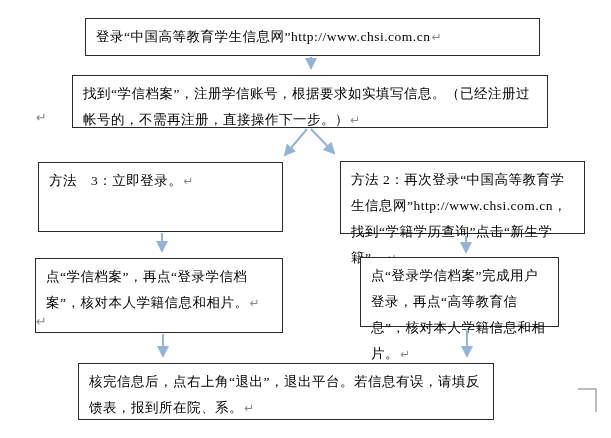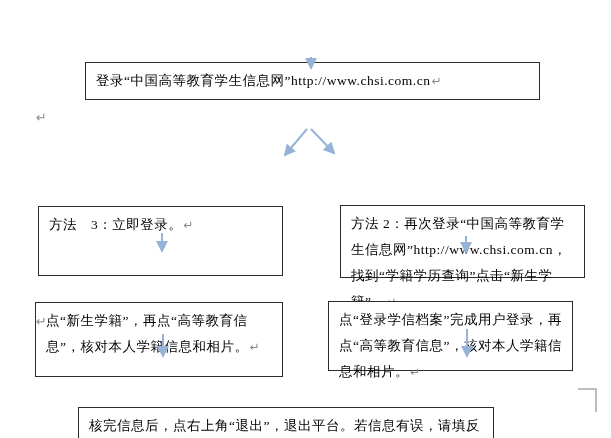--- a/index.html
+++ b/index.html
@@ -13,21 +13,20 @@
   .flowbox{
     position:absolute;
     border:1px solid #2b2b2b;
     background:#ffffff;
     box-sizing:border-box;
     padding:5px 10px;
     font-size:13.5px;
     line-height:26px;
     color:#000000;
     letter-spacing:0.5px;
-    margin-top:44px;
   }
   .pmark{
     color:#8a8a8a;
     font-size:12px;
     font-family:"DejaVu Sans",sans-serif;
     padding-left:1px;
   }
   .margin-pmark{
     position:absolute;
     color:#8a8a8a;
@@ -41,34 +40,37 @@
 </style>
 </head>
 <body>
 
 <div id="canvas">
 
   <div class="flowbox" style="left:85px;top:18px;width:455px;height:38px;">
     <span>登录“中国高等教育学生信息网”http://www.chsi.com.cn</span><span class="pmark">↵</span>
   </div>
 
+  <div class="flowbox" style="left:72px;top:75px;width:476px;height:53px;">
+    <span>找到“学信档案”，注册学信账号，根据要求如实填写信息。（已经注册过帐号的，不需再注册，直接操作下一步。）</span><span class="pmark">↵</span>
+  </div>
 
   <div class="flowbox" style="left:38px;top:162px;width:245px;height:70px;">
     <span>方法　3：立即登录。</span><span class="pmark">↵</span>
   </div>
 
   <div class="flowbox" style="left:340px;top:161px;width:245px;height:73px;">
     <span>方法 2：再次登录“中国高等教育学生信息网”http://www.chsi.com.cn，找到“学籍学历查询”点击“新生学籍”。</span><span class="pmark">↵</span>
   </div>
 
   <div class="flowbox" style="left:35px;top:258px;width:248px;height:75px;">
-    <span>点“新生学籍”，再点“高等教育信息”，核对本人学籍信息和相片。</span><span class="pmark">↵</span>
+    <span>点“学信档案”，再点“登录学信档案”，核对本人学籍信息和相片。</span><span class="pmark">↵</span>
   </div>
 
-  <div class="flowbox" style="left:328px;top:257px;width:245px;height:70px;">
+  <div class="flowbox" style="left:360px;top:257px;width:199px;height:70px;">
     <span>点“登录学信档案”完成用户登录，再点“高等教育信息”，核对本人学籍信息和相片。</span><span class="pmark">↵</span>
   </div>
 
   <div class="flowbox" style="left:78px;top:363px;width:416px;height:57px;">
     <span>核完信息后，点右上角“退出”，退出平台。若信息有误，请填反馈表，报到所在院、系。</span><span class="pmark">↵</span>
   </div>
 
   <svg id="arrow-layer" width="611" height="438" viewBox="0 0 611 438" xmlns="http://www.w3.org/2000/svg">
     <defs>
       <marker id="ah" markerWidth="8" markerHeight="8" refX="5" refY="3" orient="auto">

